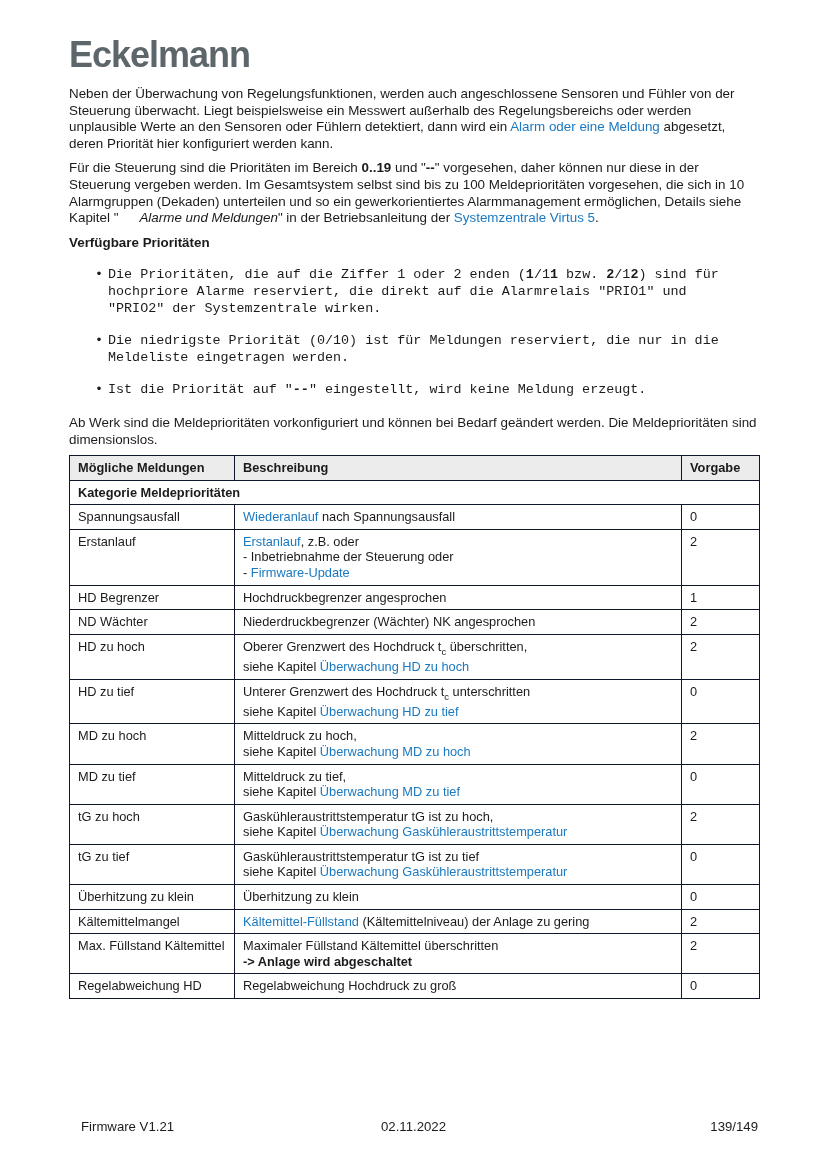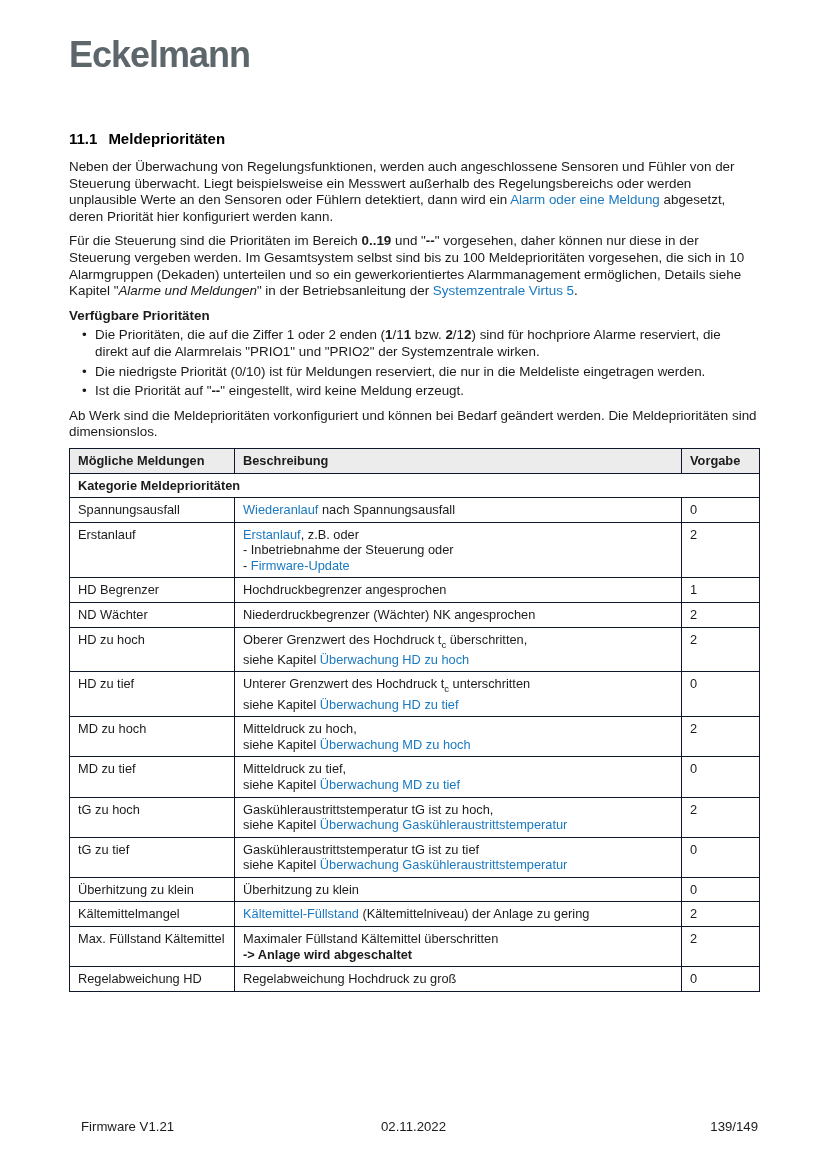--- a/index.html
+++ b/index.html
@@ -33,30 +33,30 @@
   p.body, .subheading, li.bullet {
     font-size: 13.4px;
     line-height: 16.6px;
   }
   p.body { margin: 8px 0 0 0; }
   p.first { margin-top: 12px; }
 
   .subheading { font-weight: bold; margin-top: 8px; }
 
   ul.bullets { margin: 3px 0 0 0; padding: 0; list-style: none; }
-  li.bullet { position: relative; padding-left: 23px; margin: 3px; }
+  li.bullet { position: relative; padding-left: 23px; margin: 16px; font-family: Liberation Mono, monospace; }
   li.bullet::before {
     content: "\2022";
     position: absolute; left: 10px; top: 0;
     font-size: 13.4px;
   }
 
   .lnk { color: #1a79c0; }
   .bld { font-weight: bold; }
-  .ita { font-style: italic; }
+  .ita { font-style: italic; margin-left: 21px; }
   sub.subsc { font-size: 9.5px; }
 
   table.prio {
     margin-top: 7px;
     width: 690px;
     border-collapse: collapse;
     table-layout: fixed;
   }
   table.prio th, table.prio td {
     border: 1px solid #0f172a;
@@ -86,23 +86,20 @@
   .footer .f-center { position: absolute; left: 50%; transform: translateX(-50%); }
   .footer .f-right { position: absolute; right: 0; }
 </style>
 </head>
 <body>
 
 <div class="page">
   <div class="content">
     <div class="logo">Eckelmann</div>
 
-    <h1 class="heading">
-      <span class="hnum">11.1</span><span>Meldeprioritäten</span>
-    </h1>
 
     <p class="body first"><span>Neben der Überwachung von Regelungsfunktionen, werden auch angeschlossene Sensoren und Fühler von der Steuerung überwacht. Liegt beispielsweise ein Messwert außerhalb des Regelungsbereichs oder werden unplausible Werte an den Sensoren oder Fühlern detektiert, dann wird ein </span><span class="lnk">Alarm oder eine Meldung</span><span> abgesetzt, deren Priorität hier konfiguriert werden kann.</span></p>
     <p class="body"><span>Für die Steuerung sind die Prioritäten im Bereich </span><span class="bld">0..19</span><span> und "</span><span class="bld">--</span><span>" vorgesehen, daher können nur diese in der Steuerung vergeben werden. Im Gesamtsystem selbst sind bis zu 100 Meldeprioritäten vorgesehen, die sich in 10 Alarmgruppen (Dekaden) unterteilen und so ein gewerkorientiertes Alarmmanagement ermöglichen, Details siehe Kapitel "</span><span class="ita">Alarme und Meldungen</span><span>" in der Betriebsanleitung der </span><span class="lnk">Systemzentrale Virtus 5</span><span>.</span></p>
 
     <div class="subheading">Verfügbare Prioritäten</div>
 
     <ul class="bullets">
         <li class="bullet"><span>Die Prioritäten, die auf die Ziffer 1 oder 2 enden (</span><span class="bld">1</span><span>/1</span><span class="bld">1</span><span> bzw. </span><span class="bld">2</span><span>/1</span><span class="bld">2</span><span>) sind für hochpriore Alarme reserviert, die direkt auf die Alarmrelais "PRIO1" und "PRIO2" der Systemzentrale wirken.</span></li>
         <li class="bullet"><span>Die niedrigste Priorität (0/10) ist für Meldungen reserviert, die nur in die Meldeliste eingetragen werden.</span></li>
         <li class="bullet"><span>Ist die Priorität auf "</span><span class="bld">--</span><span>" eingestellt, wird keine Meldung erzeugt.</span></li>

